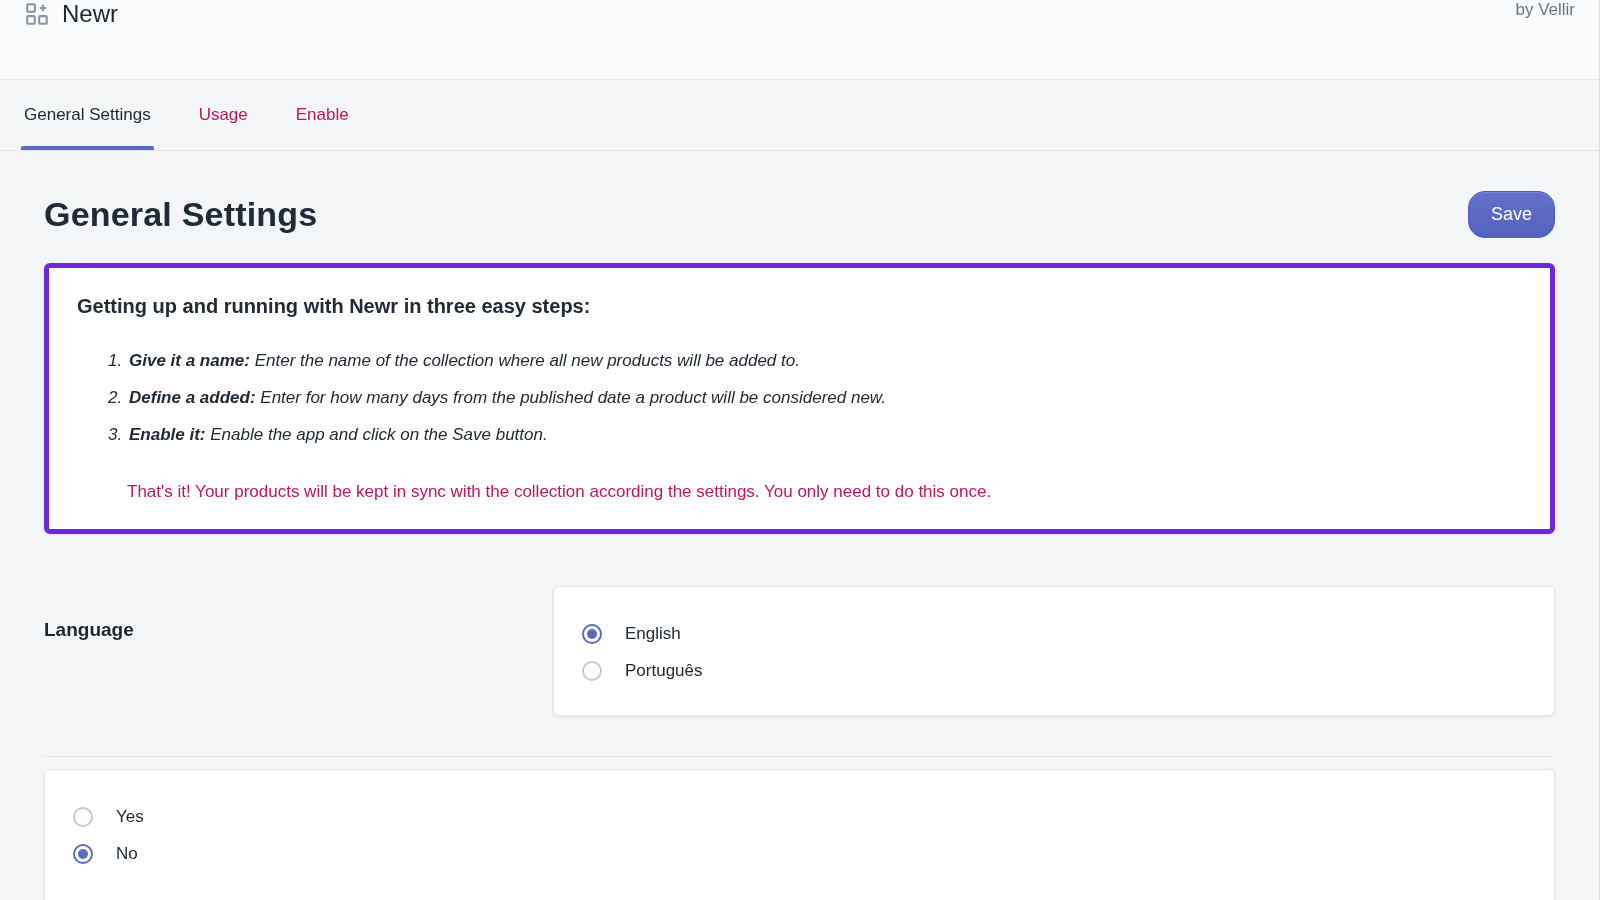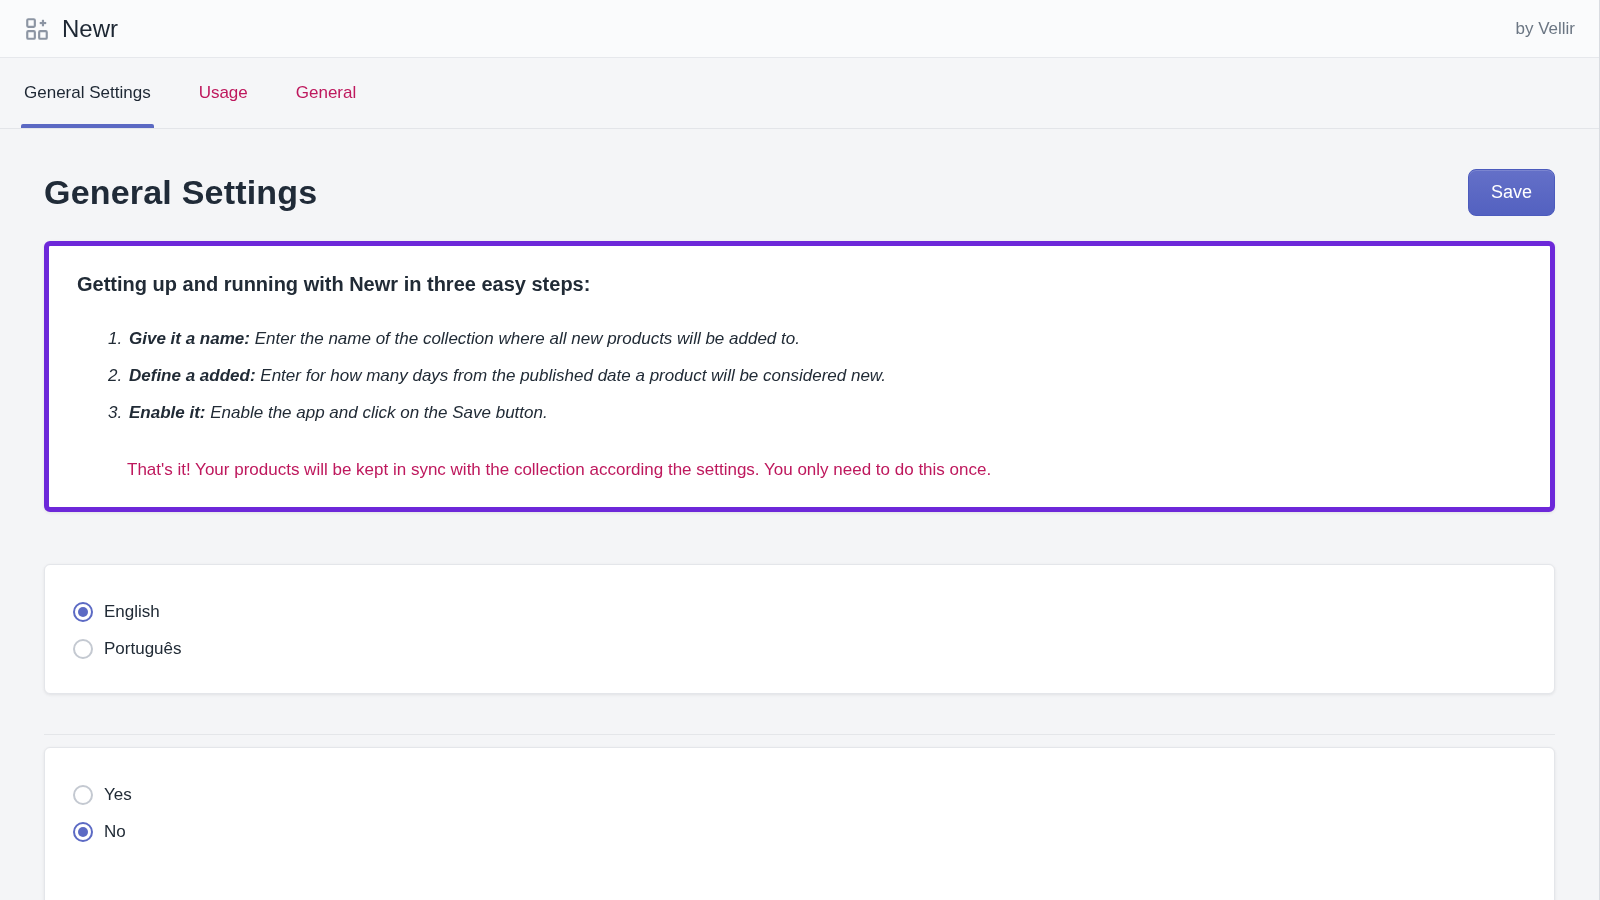--- a/index.html
+++ b/index.html
@@ -6,25 +6,25 @@
   html, body { width: 1600px; height: 900px; overflow: hidden; }
   body {
     font-family: "Liberation Sans", "DejaVu Sans", sans-serif;
     background: #f4f5f7;
     color: #212b36;
     border-right: 1px solid #d9dce1;
   }
 
   
   .app-header {
-    height: 58px;
+    height: 80px;
     background: #fafbfc;
     border-bottom: 1px solid #e6e8ec;
     display: flex;
-    align-items: center;
+    align-items: flex-start;
     padding: 0 24px;
   }
   .app-title-group { display: flex; align-items: center; gap: 12px; }
   .app-icon { width: 26px; height: 26px; color: #8c95a3; display: block; }
   .app-name { font-size: 24px; font-weight: 500; color: #1d2733; }
   .app-byline { margin-left: auto; font-size: 17px; color: #6b7683; }
 
   
   .tab-bar {
     height: 71px;
@@ -62,21 +62,21 @@
     display: flex;
     align-items: center;
     justify-content: space-between;
   }
   .page-title { font-size: 34px; font-weight: 700; color: #202b38; letter-spacing: .2px; }
   .save-btn {
     min-width: 87px;
     height: 47px;
     padding: 11px 22px;
     border: 1px solid #4c5bbd;
-    border-radius: 8px;
+    border-radius: 17px;
     background: linear-gradient(to bottom, #6470c8, #5361c0);
     color: #ffffff;
     font-family: inherit;
     font-size: 18px;
     cursor: pointer;
     box-shadow: inset 0 1px 0 rgba(255,255,255,.15);
   }
 
   .setup-card {
     margin-top: 25px;
@@ -142,21 +142,21 @@
     justify-content: center;
     flex: 0 0 20px;
   }
   .radio.selected { border-color: #5c6ac4; }
   .radio.selected::after {
     content: "";
     width: 10px; height: 10px;
     border-radius: 50%;
     background: #5c6ac4;
   }
-  .radio-label { margin-left: 11px; font-size: 17px; color: #212b36; }
+  .radio-label { margin-left: 23px; font-size: 17px; color: #212b36; }
 </style>
 </head>
 <body>
 
 <header class="app-header">
   <div class="app-title-group">
     <svg class="app-icon" viewBox="0 0 24 24" fill="none" stroke="currentColor" stroke-width="2">
       <rect x="3" y="3" width="7" height="7" rx="1"></rect>
       <rect x="3" y="14" width="7" height="7" rx="1"></rect>
       <rect x="14" y="14" width="7" height="7" rx="1"></rect>
@@ -164,41 +164,44 @@
       <line x1="14.5" y1="6.5" x2="20.5" y2="6.5"></line>
     </svg>
     <span class="app-name">Newr</span>
   </div>
   <span class="app-byline">by Vellir</span>
 </header>
 
 <nav class="tab-bar">
   <div class="tab active">General Settings</div>
   <div class="tab">Usage</div>
-  <div class="tab">General</div>
+  <div class="tab">Enable</div>
 </nav>
 
 <main class="content">
 
   <div class="page-head">
     <h1 class="page-title">General Settings</h1>
     <button class="save-btn">Save</button>
   </div>
 
   <section class="setup-card">
     <h2 class="setup-heading">Getting up and running with Newr in three easy steps:</h2>
     <ol class="setup-steps">
       <li><b>Give it a name:</b> <span>Enter the name of the collection where all new products will be added to.</span></li>
       <li><b>Define a added:</b> <span>Enter for how many days from the published date a product will be considered new.</span></li>
       <li><b>Enable it:</b> <span>Enable the app and click on the Save button.</span></li>
     </ol>
     <p class="setup-footer">That's it! Your products will be kept in sync with the collection according the settings. You only need to do this once.</p>
   </section>
 
   <div class="form-row language">
+    <div class="form-label-col">
+      <span class="form-label">Language</span>
+    </div>
     <div class="form-card language-card">
       <label class="radio-row">
         <span class="radio selected"></span>
         <span class="radio-label">English</span>
       </label>
       <label class="radio-row">
         <span class="radio"></span>
         <span class="radio-label">Português</span>
       </label>
     </div>

